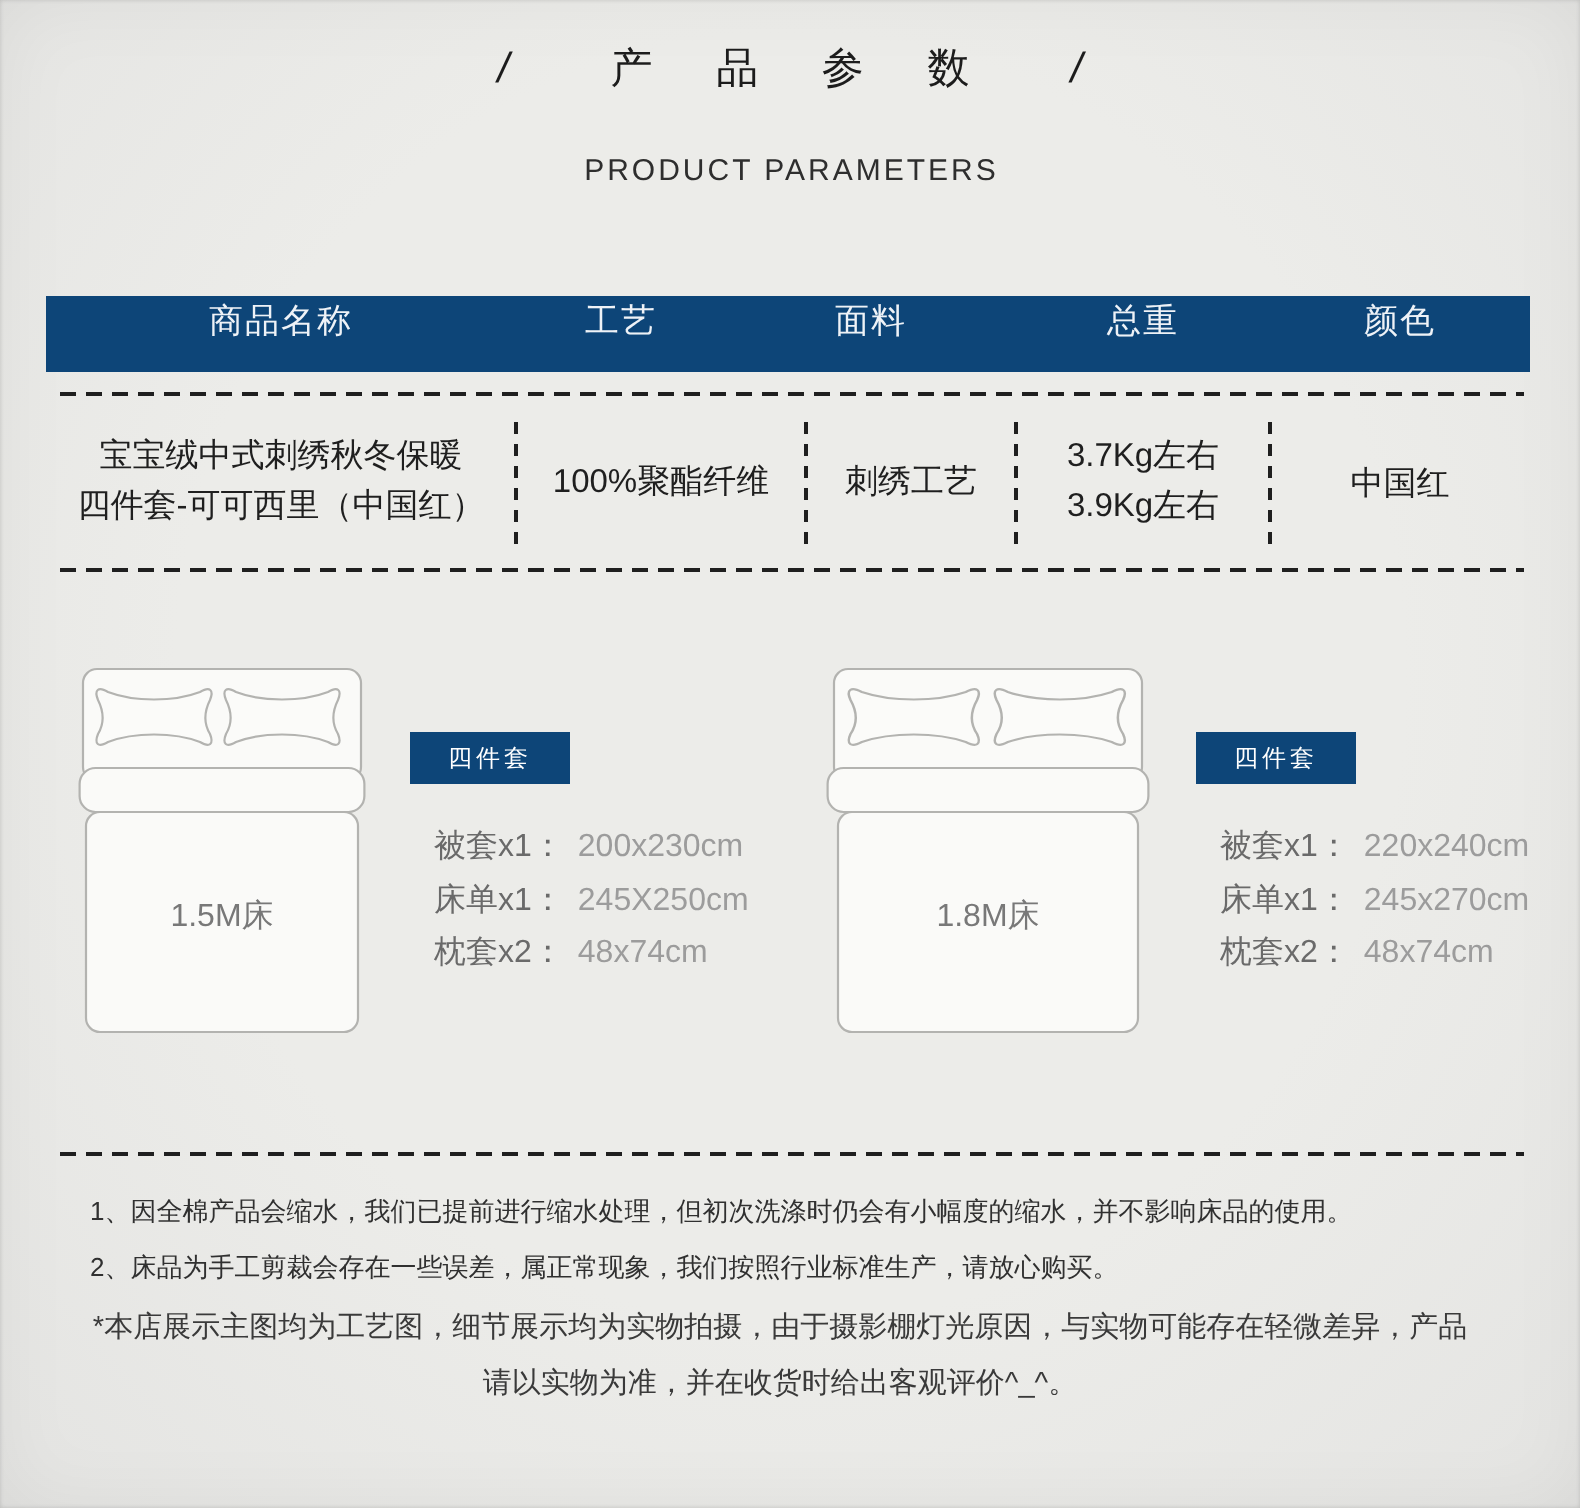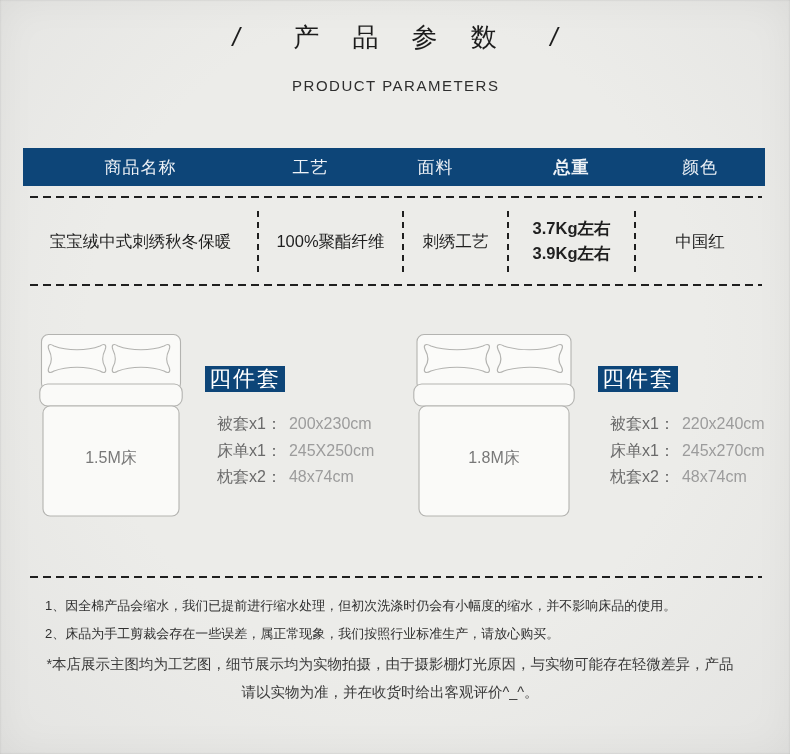--- a/index.html
+++ b/index.html
@@ -12,42 +12,42 @@
     width:790px;height:754px;
     margin:0 auto;
     background:radial-gradient(ellipse at 50% 45%, #ecece9 55%, #e4e4e2 100%);
     box-shadow:inset 0 0 40px rgba(0,0,0,0.05), inset 0 0 2px rgba(0,0,0,0.15);
     overflow:hidden;
   }
   
   .title-cn{
     position:absolute;top:20px;left:0;width:100%;
     text-align:center;
-    font-size:26px;font-weight:400;color:#1c1c1c;
+    font-size:21px;font-weight:400;color:#1c1c1c;
     letter-spacing:13px;padding-left:13px;box-sizing:border-box;
   }
   .title-cn .slash{font-style:italic;font-weight:300;}
   .title-en{
     position:absolute;top:64px;left:0;width:100%;
     text-align:center;
     font-size:15px;color:#2e2e2e;letter-spacing:1.5px;padding-left:1.5px;box-sizing:border-box;margin-top:13px;
   }
   
   .thead{
     position:absolute;left:23px;top:148px;width:742px;height:38px;
     background:#0d4578;
-    display:flex;align-items:center;
+    display:flex;align-items:flex-start;
     color:#eef2f7;font-size:17px;letter-spacing:1px;
   }
   .trow{
     position:absolute;left:23px;top:197px;width:742px;height:88px;
     display:flex;align-items:center;
     color:#1f1f1f;font-size:16px;
   }
-  .c1{width:235px;} .c2{width:145px;} .c3{width:105px;} .c4{width:127px;font-weight:bold;} .c5{width:130px;font-family:Liberation Serif, serif;}
+  .c1{width:235px;} .c2{width:145px;} .c3{width:105px;} .c4{width:127px;} .c5{width:130px;font-family:Liberation Serif, serif;}
   .th,.td{text-align:center;line-height:25px;}
   .td{font-size:16.5px;}
   .dash-h{
     position:absolute;height:2px;
     background-image:repeating-linear-gradient(90deg,#1f1f1f 0 8px,transparent 8px 13px);
   }
   .dash-row-top{left:30px;top:196px;width:732px;}
   .dash-row-bottom{left:30px;top:284px;width:732px;}
   .dash-divider{left:30px;top:576px;width:732px;}
   .vdash{
@@ -57,21 +57,21 @@
   
   .bed-svg{position:absolute;top:332px;}
   .bed1{left:39px;}
   .bed2{left:413px;}
   .bed-outline{fill:#fafaf8;stroke:#b3b3b0;stroke-width:1.1;}
   .bed-pillow{fill:#fbfbf9;stroke:#b3b3b0;stroke-width:1.1;}
   .bed-label{font-size:16px;fill:#787878;font-family:"Liberation Sans","DejaVu Sans",sans-serif;}
   .badge{
     position:absolute;top:366px;width:80px;height:26px;
     background:#0d4578;color:#ffffff;
-    font-size:22px;line-height:26px;text-align:center;letter-spacing:2px;
+    font-size:12px;line-height:26px;text-align:center;letter-spacing:2px;
   }
   .badge1{left:205px;} .badge2{left:598px;}
   .specs{position:absolute;top:411px;width:175px;}
   .specs1{left:205px;} .specs2{left:598px;}
   .spec-line{display:flex;line-height:26.5px;font-size:16px;white-space:nowrap;margin-left:12px;}
   .spec-label{color:#6a6a6a;}
   .spec-value{color:#9c9c9c;margin-left:7px;}
   
   .notes{
     position:absolute;left:45px;top:592px;width:710px;
@@ -96,20 +96,21 @@
     <div class="th c2">面料</div>
     <div class="th c4">总重</div>
     <div class="th c5">颜色</div>
   </div>
 
   <div class="dash-h dash-row-top"></div>
 
   <div class="trow">
     <div class="td c1">
       <div>宝宝绒中式刺绣秋冬保暖</div>
+      <div>四件套-可可西里（中国红）</div>
     </div>
     <div class="td c2">100%聚酯纤维</div>
     <div class="td c3">刺绣工艺</div>
     <div class="td c4">
       <div>3.7Kg左右</div>
       <div>3.9Kg左右</div>
     </div>
     <div class="td c5">中国红</div>
     <div class="vdash" style="left:234px"></div>
     <div class="vdash" style="left:379px"></div>

